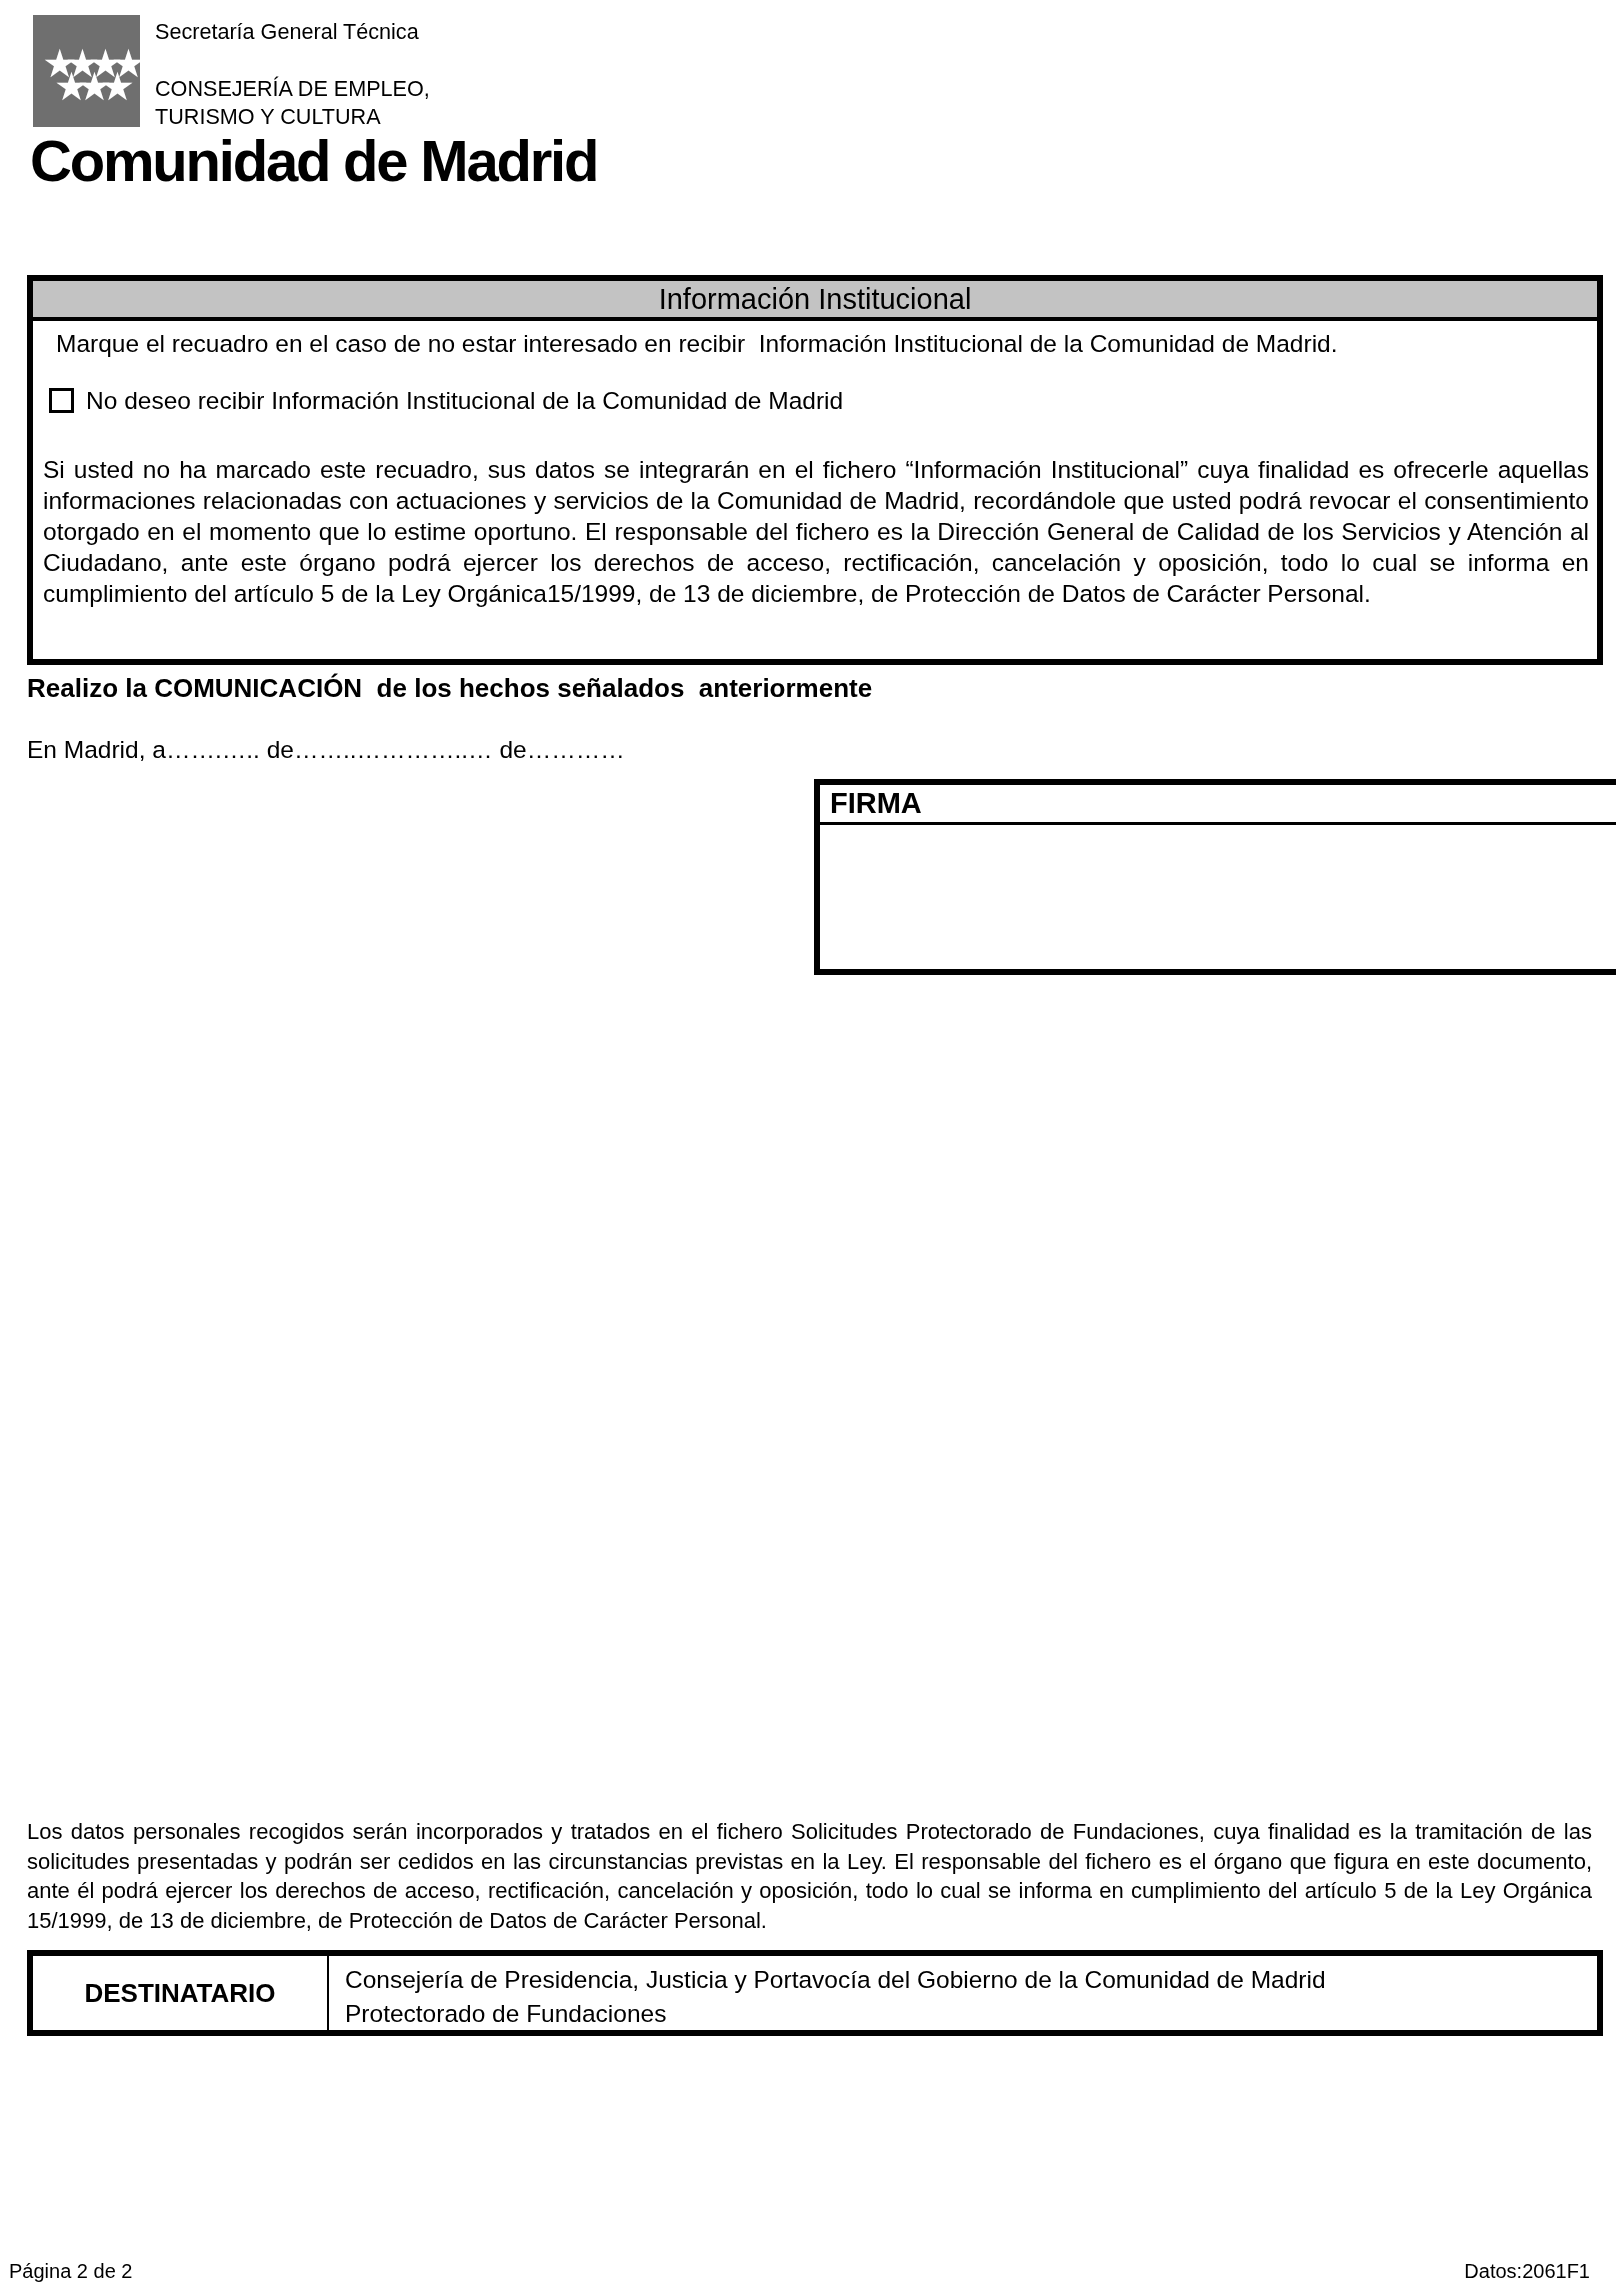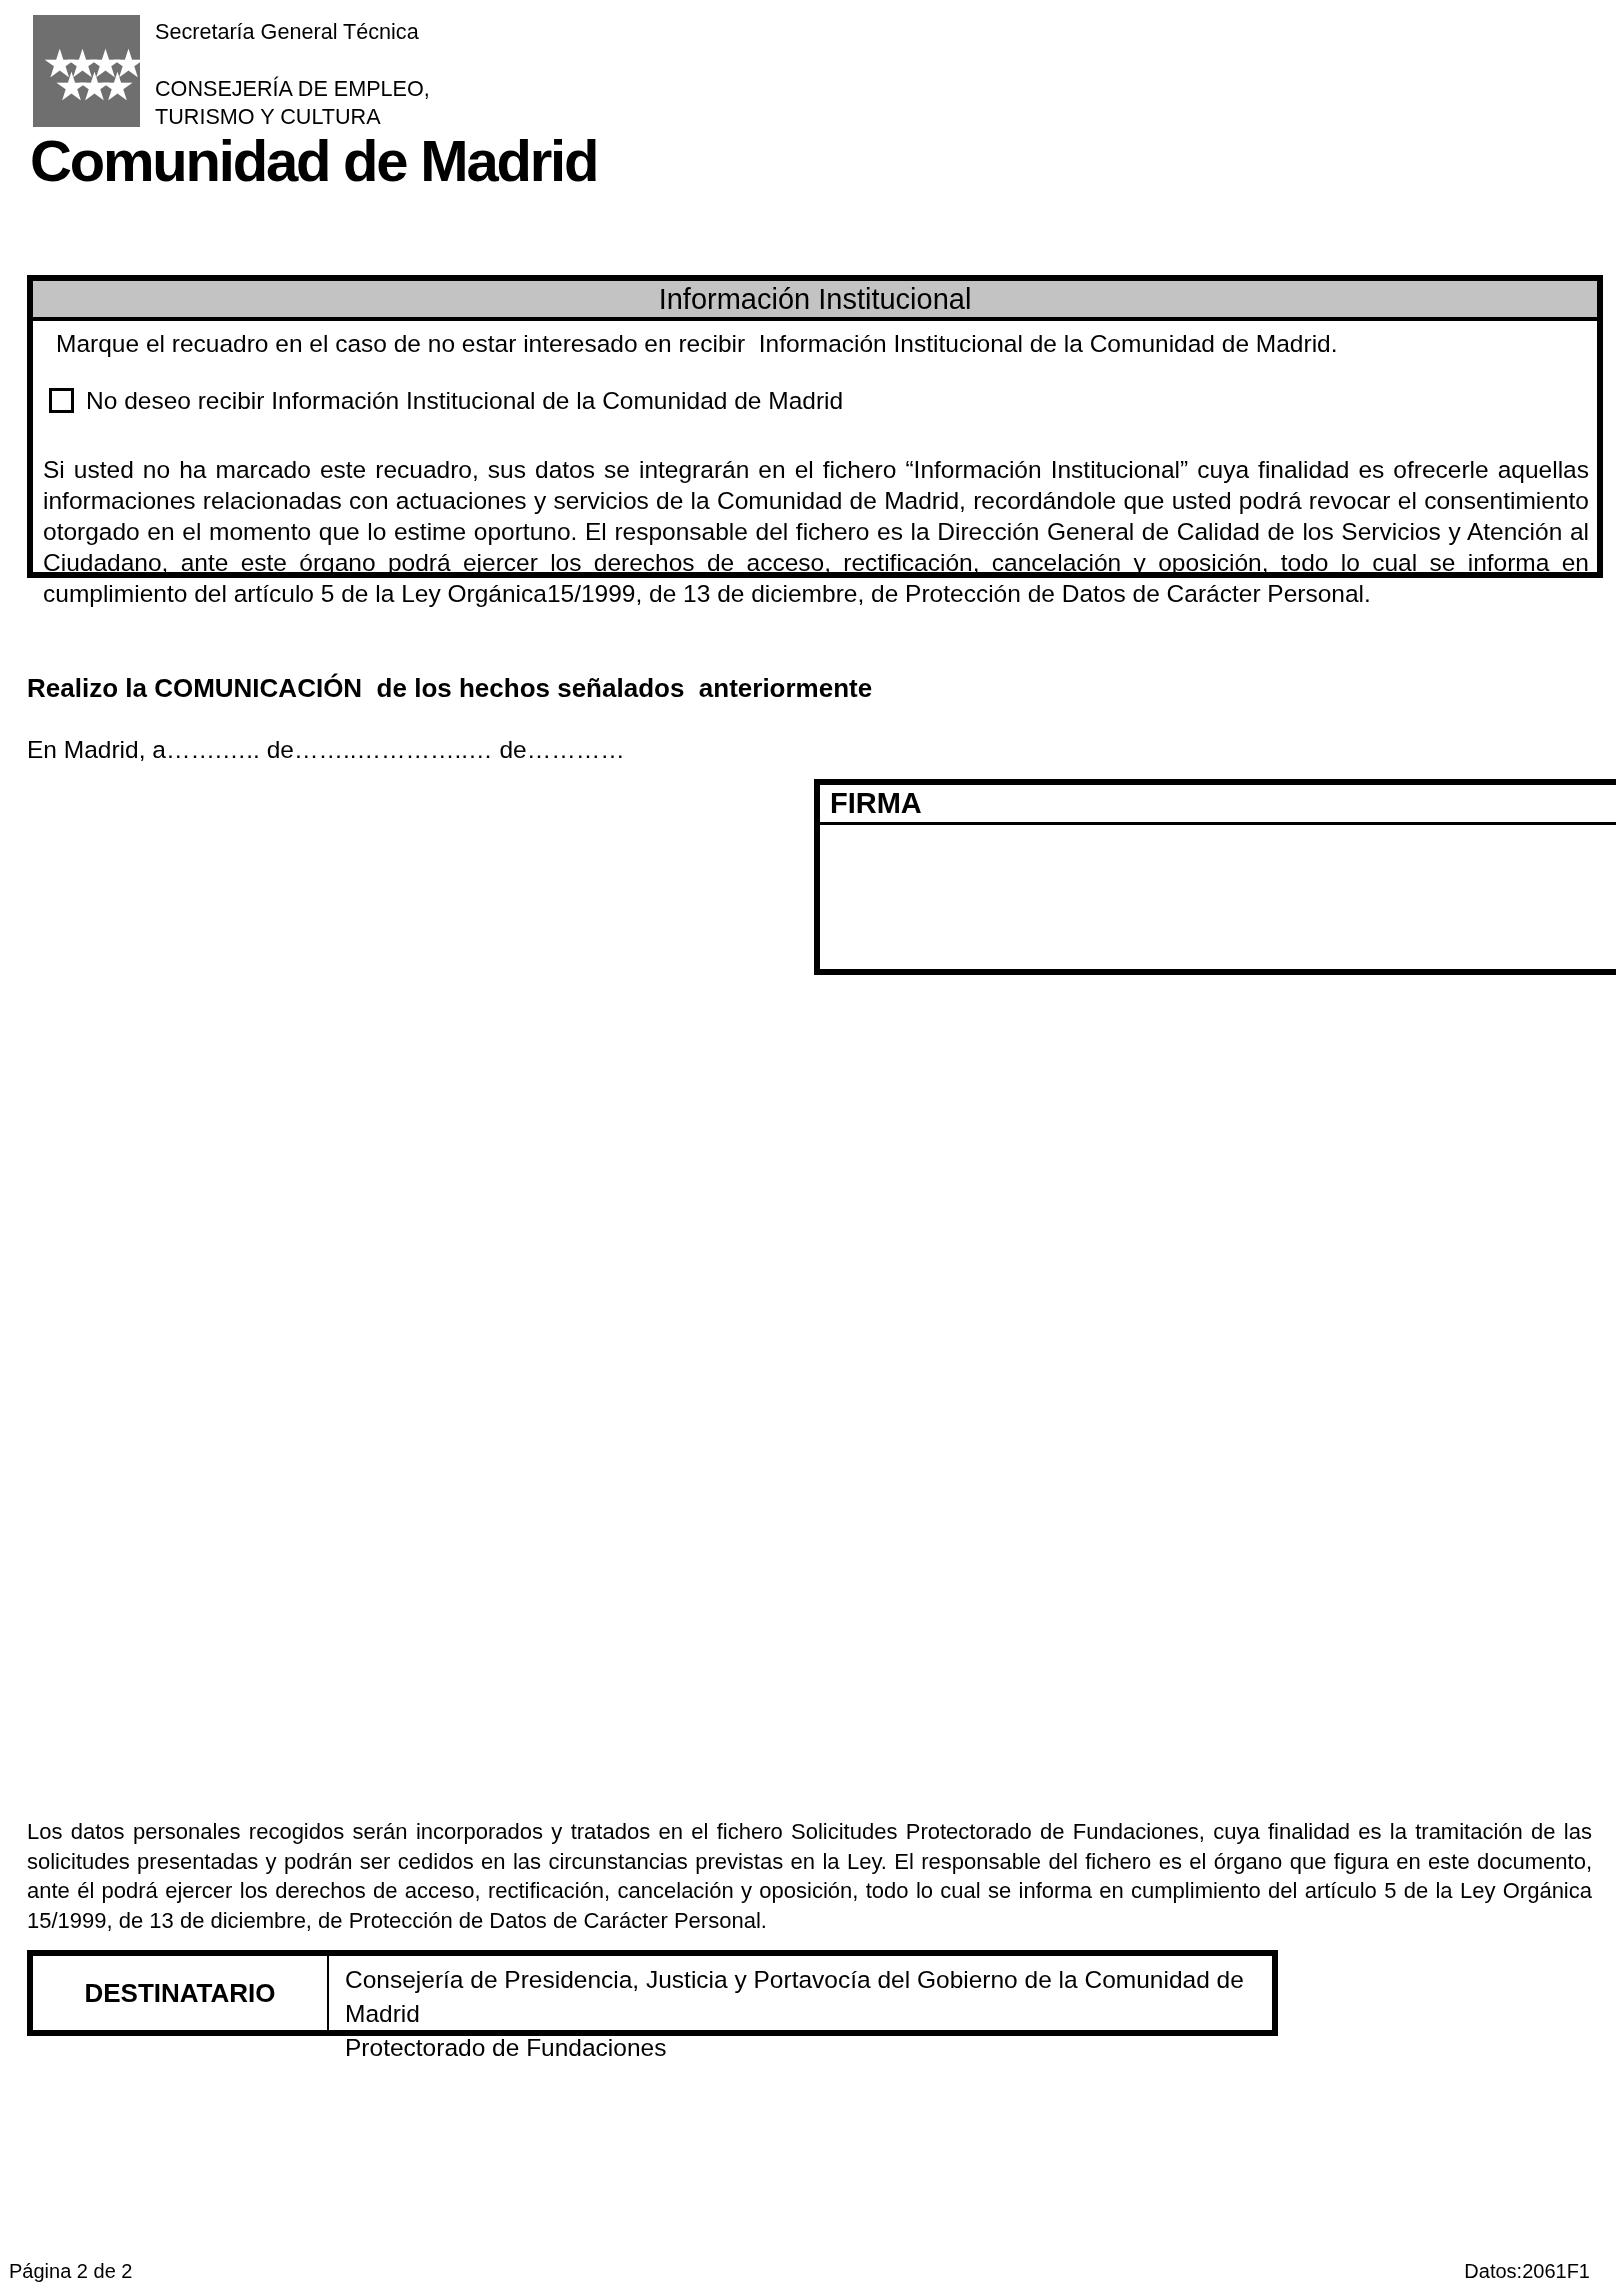--- a/index.html
+++ b/index.html
@@ -15,21 +15,21 @@
   .abs{position:absolute;}
 
   
   .logo-box{left:33px;top:15px;width:107px;height:112px;background:#6f6f6f;}
   .star{position:absolute;color:#ffffff;font-size:39px;line-height:1;}
   .org-small{left:155px;top:18.7px;font-size:21.6px;}
   .org-dept{left:155px;top:75px;font-size:21.6px;line-height:28px;}
   .brand{left:30px;top:127px;font-size:58px;font-weight:bold;letter-spacing:-2.2px;}
 
   
-  .info-box{left:27px;top:275px;width:1576px;height:303px;border:6.5px solid #000;box-sizing:border-box;}
+  .info-box{left:27px;top:275px;width:1576px;height:390px;border:6.5px solid #000;box-sizing:border-box;}
   .info-title-bar{left:0;top:0;right:0;height:36px;background:#c3c3c3;border-bottom:4.3px solid #000;
                   text-align:center;font-size:29px;line-height:36px;}
   .info-intro{left:10px;top:49px;width:1543px;font-size:24.5px;white-space:pre-wrap;margin-left:13px;}
   .chk-row{left:16px;top:106px;width:1539px;height:29px;text-decoration:underline;}
   .chk-box{position:absolute;left:0;top:1.4px;width:24.5px;height:24.5px;border:3.6px solid #000;box-sizing:border-box;background:#fff;}
   .chk-label{position:absolute;left:37px;top:0;font-size:24.5px;}
   .info-body{left:10px;top:173px;width:1546px;font-size:24.5px;line-height:31px;text-align:justify;}
 
   
   .statement{left:27px;top:673px;font-size:26px;font-weight:bold;white-space:pre-wrap;}
@@ -38,21 +38,21 @@
   
   .firma-box{left:814px;top:779px;width:803px;height:196px;border:6.5px solid #000;border-right:none;box-sizing:border-box;}
   .firma-title{left:0;top:0;right:0;height:37px;border-bottom:3.6px solid #000;font-size:29px;font-weight:bold;
                line-height:36px;padding-left:10px;}
   .firma-area{left:0;top:41px;right:0;bottom:0;}
 
   
   .privacy{left:27px;top:1817px;width:1565px;font-size:22px;line-height:29.5px;text-align:justify;}
 
   
-  .dest-box{left:27px;top:1950px;width:1251px;height:86px;border:6.5px solid #000;box-sizing:border-box;display:flex;}
+  .dest-box{left:27px;top:1950px;width:1576px;height:86px;border:6.5px solid #000;box-sizing:border-box;display:flex;}
   .dest-label-cell{width:296px;border-right:2.9px solid #000;display:flex;align-items:center;justify-content:center;
                    font-size:26px;font-weight:bold;box-sizing:border-box;}
   .dest-value-cell{flex:1;padding:7.2px 0 0 16px;font-size:24.5px;line-height:34px;box-sizing:border-box;}
 
   
   .footer-left{left:9px;top:2260px;font-size:20px;}
   .footer-right{left:1366px;top:2260px;width:224px;text-align:right;font-size:20px;}
 </style>
 </head>
 <body>

